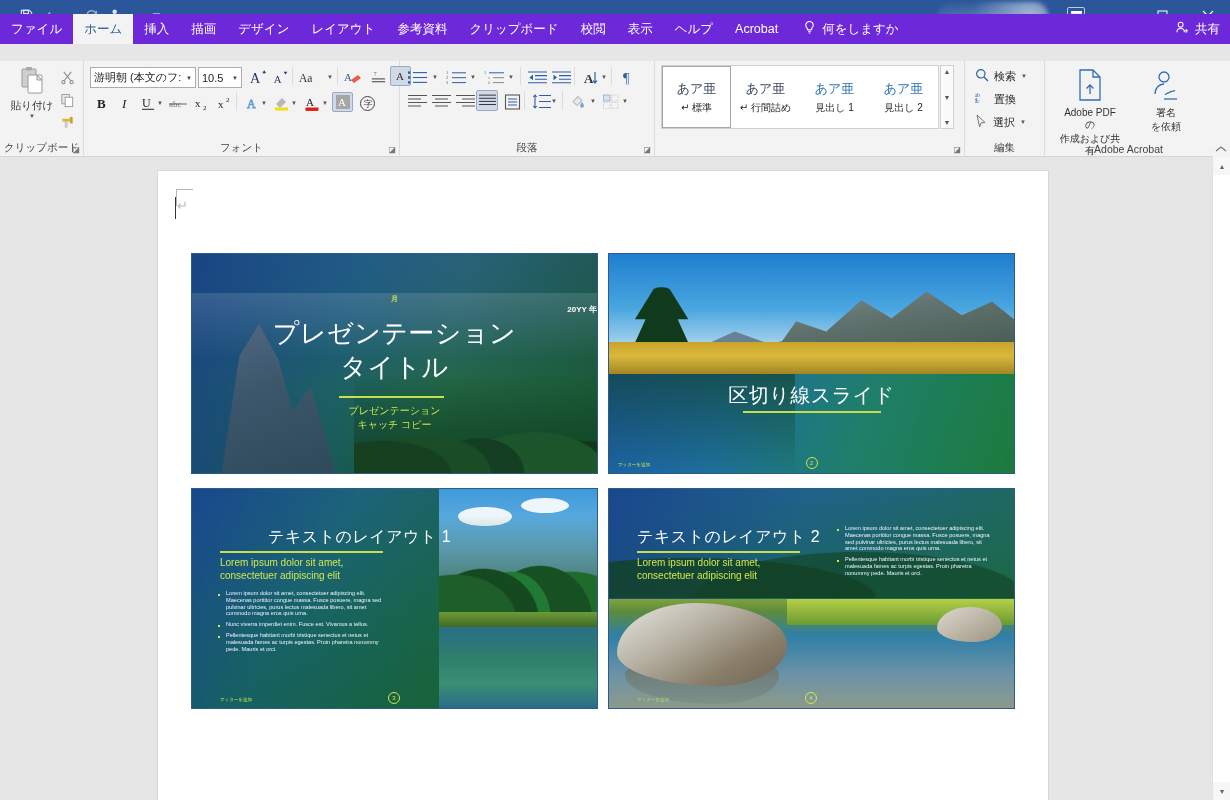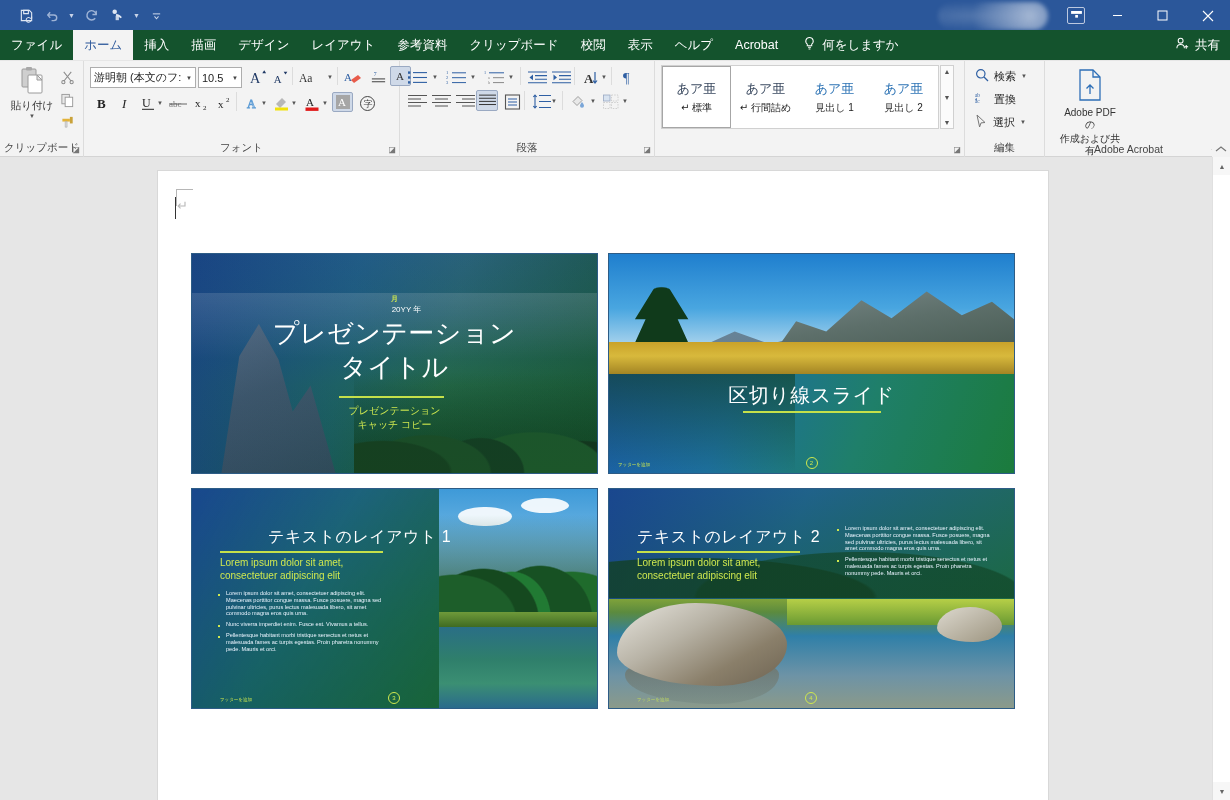--- a/index.html
+++ b/index.html
@@ -46,22 +46,22 @@
   }
   .ribbon-restore {
     position: absolute; right: 145px; top: 7px; width: 18px; height: 17px;
     border: 1px solid #bcc9e0; border-radius: 2px;
     display: flex; align-items: center; justify-content: center;
     color: #fff; font-size: 9px;
   }
 
   
   .tabstrip {
-    position: absolute; top: 30px; left: 0; width: 1230px; height: 30px;
-    background: #14532d; display: flex; align-items: flex-start;
+    position: absolute; top: 14px; left: 0; width: 1230px; height: 30px;
+    background: #6d28d9; display: flex; align-items: flex-start;
   }
   .tab {
     height: 30px; padding: 0 11px; display: flex; align-items: center;
     color: #fff; font-size: 12.5px; white-space: nowrap;
   }
   .tab.active { background: #f3f3f3; color: #2b579a; }
   .tellme {
     display: flex; align-items: center; gap: 6px; height: 30px;
     padding-left: 14px; color: #fff; font-size: 12.5px; white-space: nowrap;
   }
@@ -792,20 +792,32 @@
           <span>
             <svg width="30" height="34" viewBox="0 0 30 34" fill="none" stroke="#2e6fb7" stroke-width="1.3">
               <path d="M5 2h13l7 7v23H5z"></path>
                 <path d="M18 2v7h7"></path>
               <path d="M15 26v-9M11.5 20.5L15 17l3.5 3.5"></path>
             </svg>
           </span>
           <span>Adobe PDF の</span>
           <span>作成および共有</span>
         </div>
+        <div class="acro-btn" style="left:90px; top:4px;">
+          <span>
+            <svg width="30" height="34" viewBox="0 0 30 34" fill="none" stroke="#2e6fb7" stroke-width="1.3">
+              <circle cx="13" cy="9" r="5"></circle>
+                <path d="M4 26c0-6 4-10 9-10"></path>
+              <path d="M14 27c2-3 3-1 5-3s3 1 5-2" stroke-width="1.2"></path>
+              <path d="M13 31h13"></path>
+            </svg>
+          </span>
+          <span>署名</span>
+          <span>を依頼</span>
+        </div>
       </div>
       <div class="rgroup-label">Adobe Acrobat</div>
     </div>
 
     <div class="collapse-ribbon">
       <svg width="13" height="9" viewBox="0 0 13 9" fill="none" stroke="#777" stroke-width="1.3">
           <path d="M1 7L6.5 2L12 7"></path>
         </svg>
     </div>
   </div>
@@ -820,21 +832,21 @@
       <div class="slides">
 
         <div class="slide s1">
           <div class="photo s1-bg">
             <div class="s1-fog"></div>
             <div class="s1-cliff"></div>
             <div class="s1-trees"></div>
           </div>
           <div class="scrim" style="background:linear-gradient(180deg, rgba(10,40,80,.18), rgba(10,50,40,.1));"></div>
           <div style="position:absolute; left:0; right:0; top:40px; text-align:center; font-size:7px; color:#cfe84f; font-weight:bold;">月</div>
-          <div style="position:absolute; left:0; right:0; top:50px; text-align:center; font-size:8px; color:#fff; font-weight:normal;padding-left:24px;">20YY 年</div>
+          <div style="position:absolute; left:0; right:0; top:50px; text-align:right; font-size:8px; color:#fff; font-weight:bold;padding-left:24px;">20YY 年</div>
           <div class="s-title" style="left:0; right:0; top:62px; text-align:center; font-size:26px; color:#fff;">プレゼンテーション</div>
           <div class="s-title" style="left:0; right:0; top:96px; text-align:center; font-size:26px; color:#fff;">タイトル</div>
           <div class="rule" style="left:147px; width:105px; top:142px;"></div>
           <div class="sub" style="left:0; right:0; top:150px; text-align:center; font-size:10px;">プレゼンテーション</div>
           <div class="sub" style="left:0; right:0; top:164px; text-align:center; font-size:10px;">キャッチ コピー</div>
         </div>
 
         <div class="slide s2">
           <div class="photo">
             <div class="s2-sky"></div>

